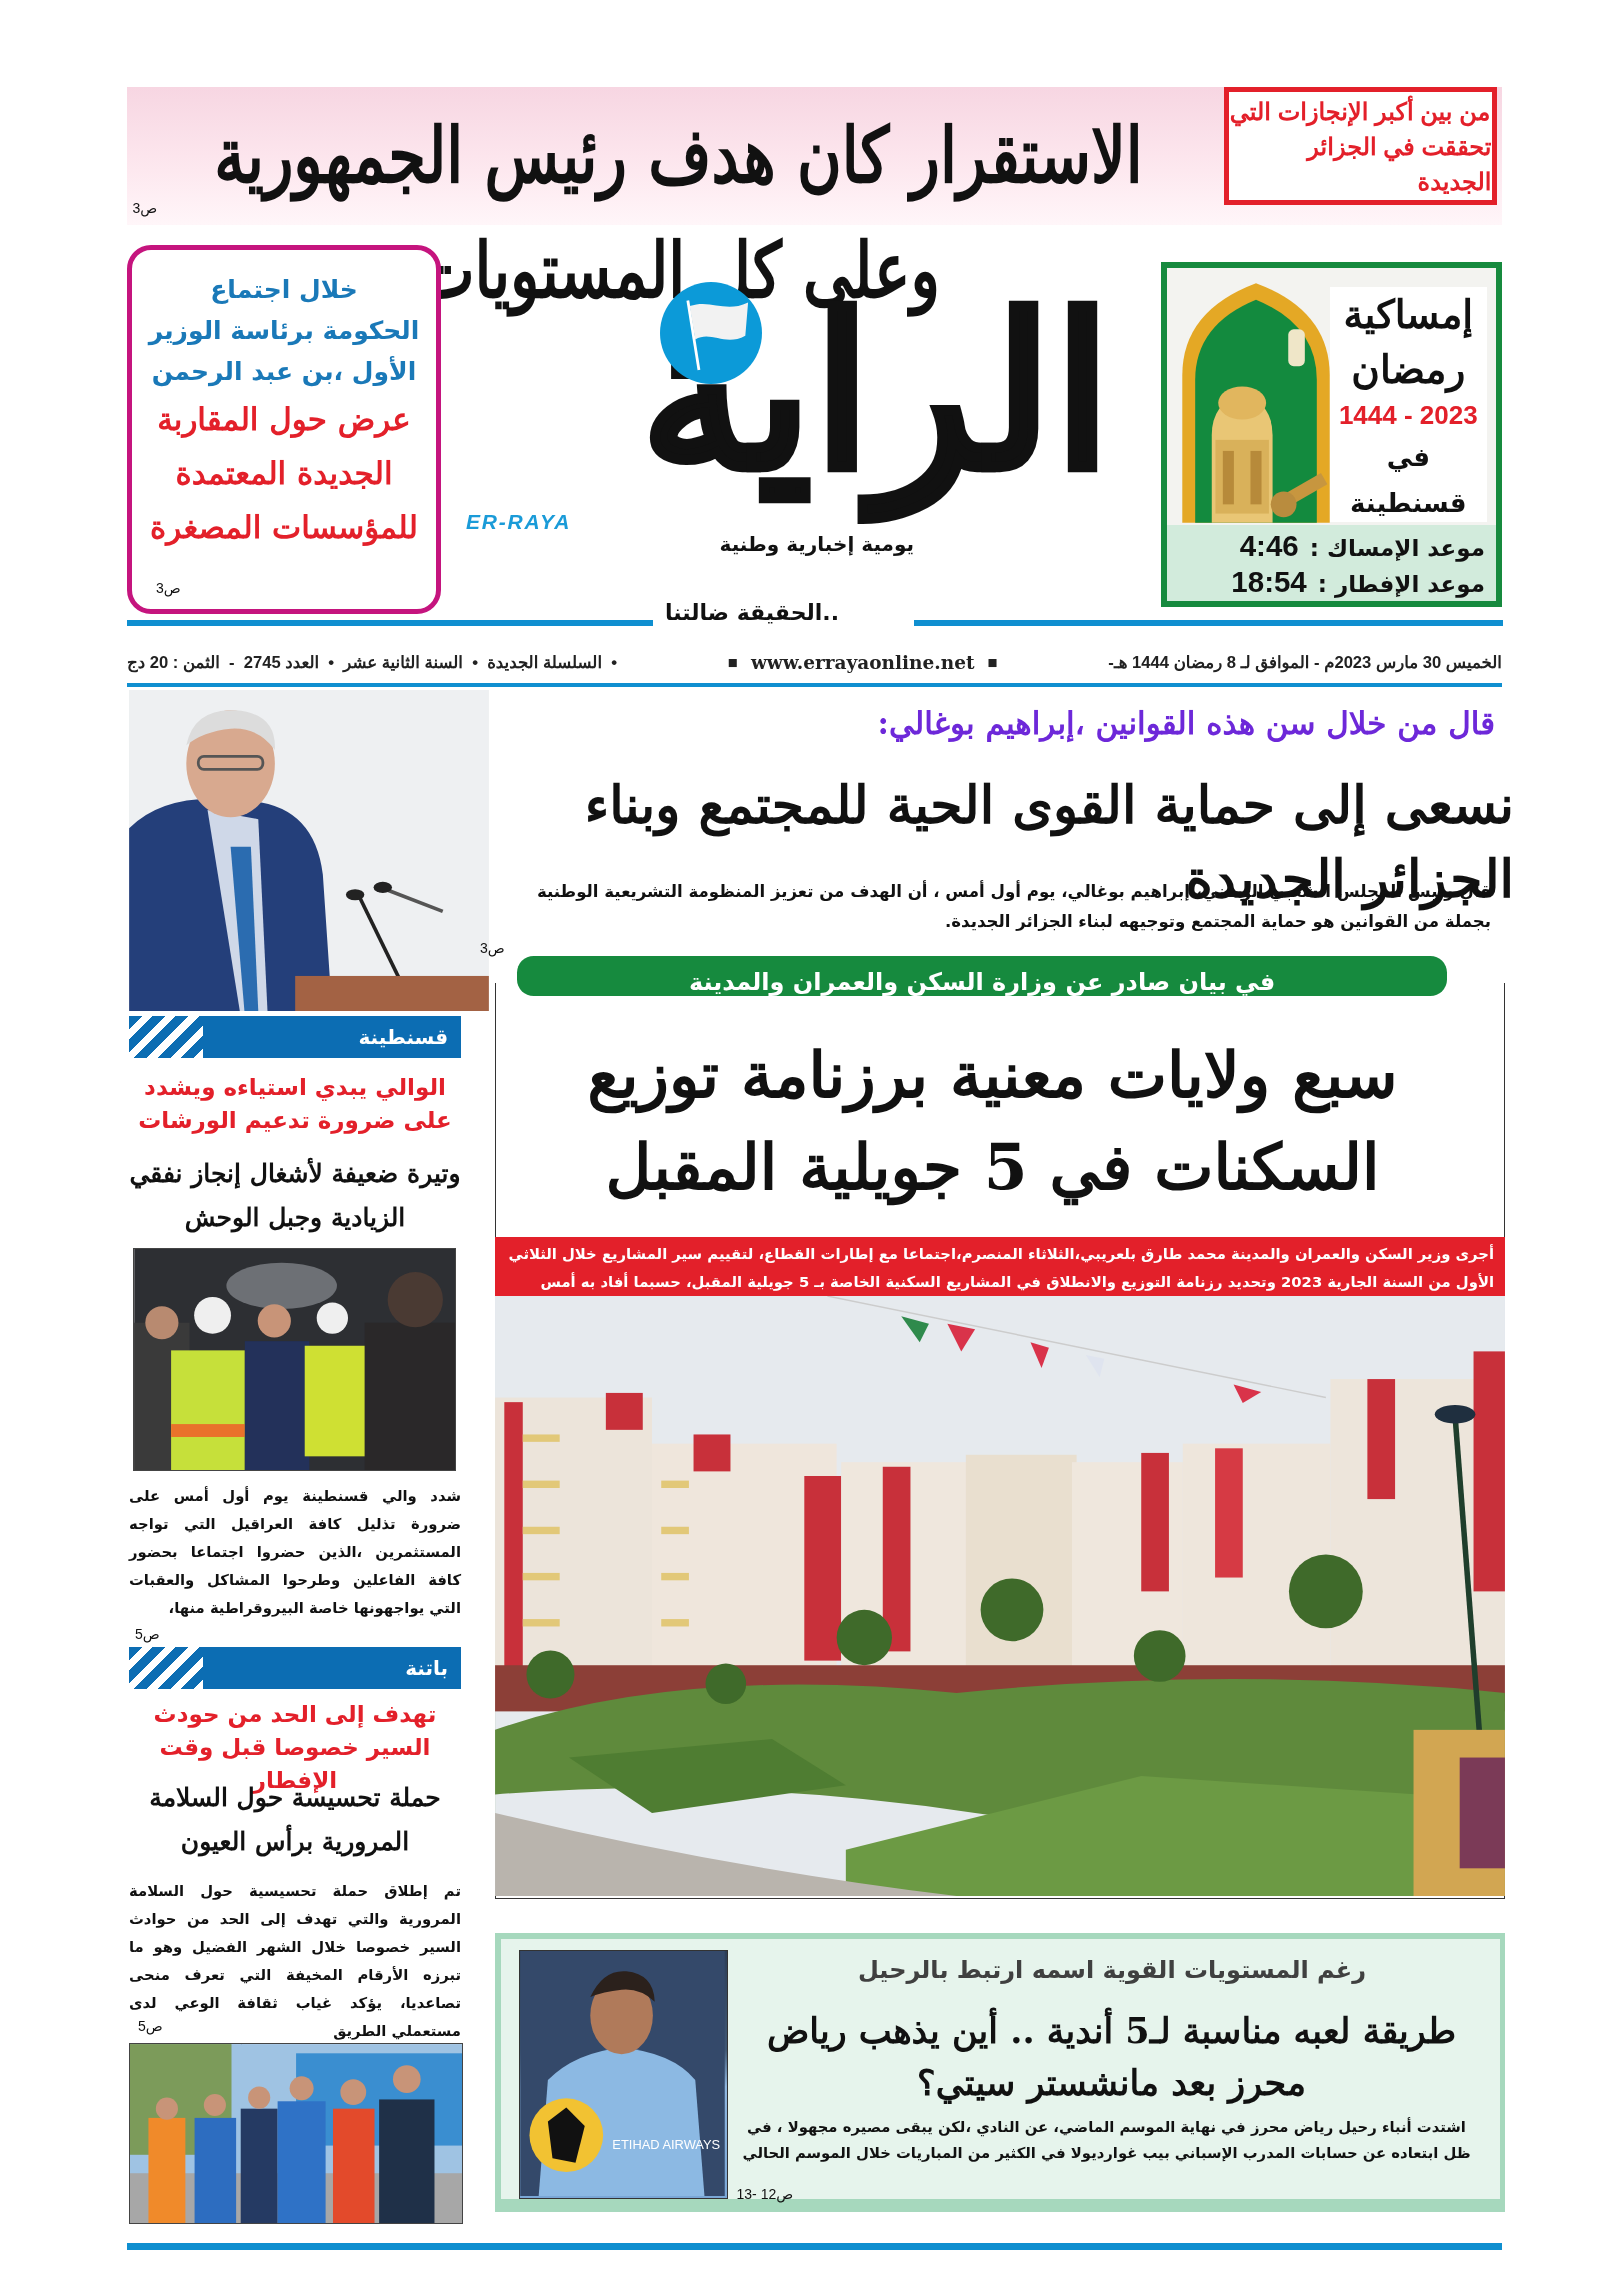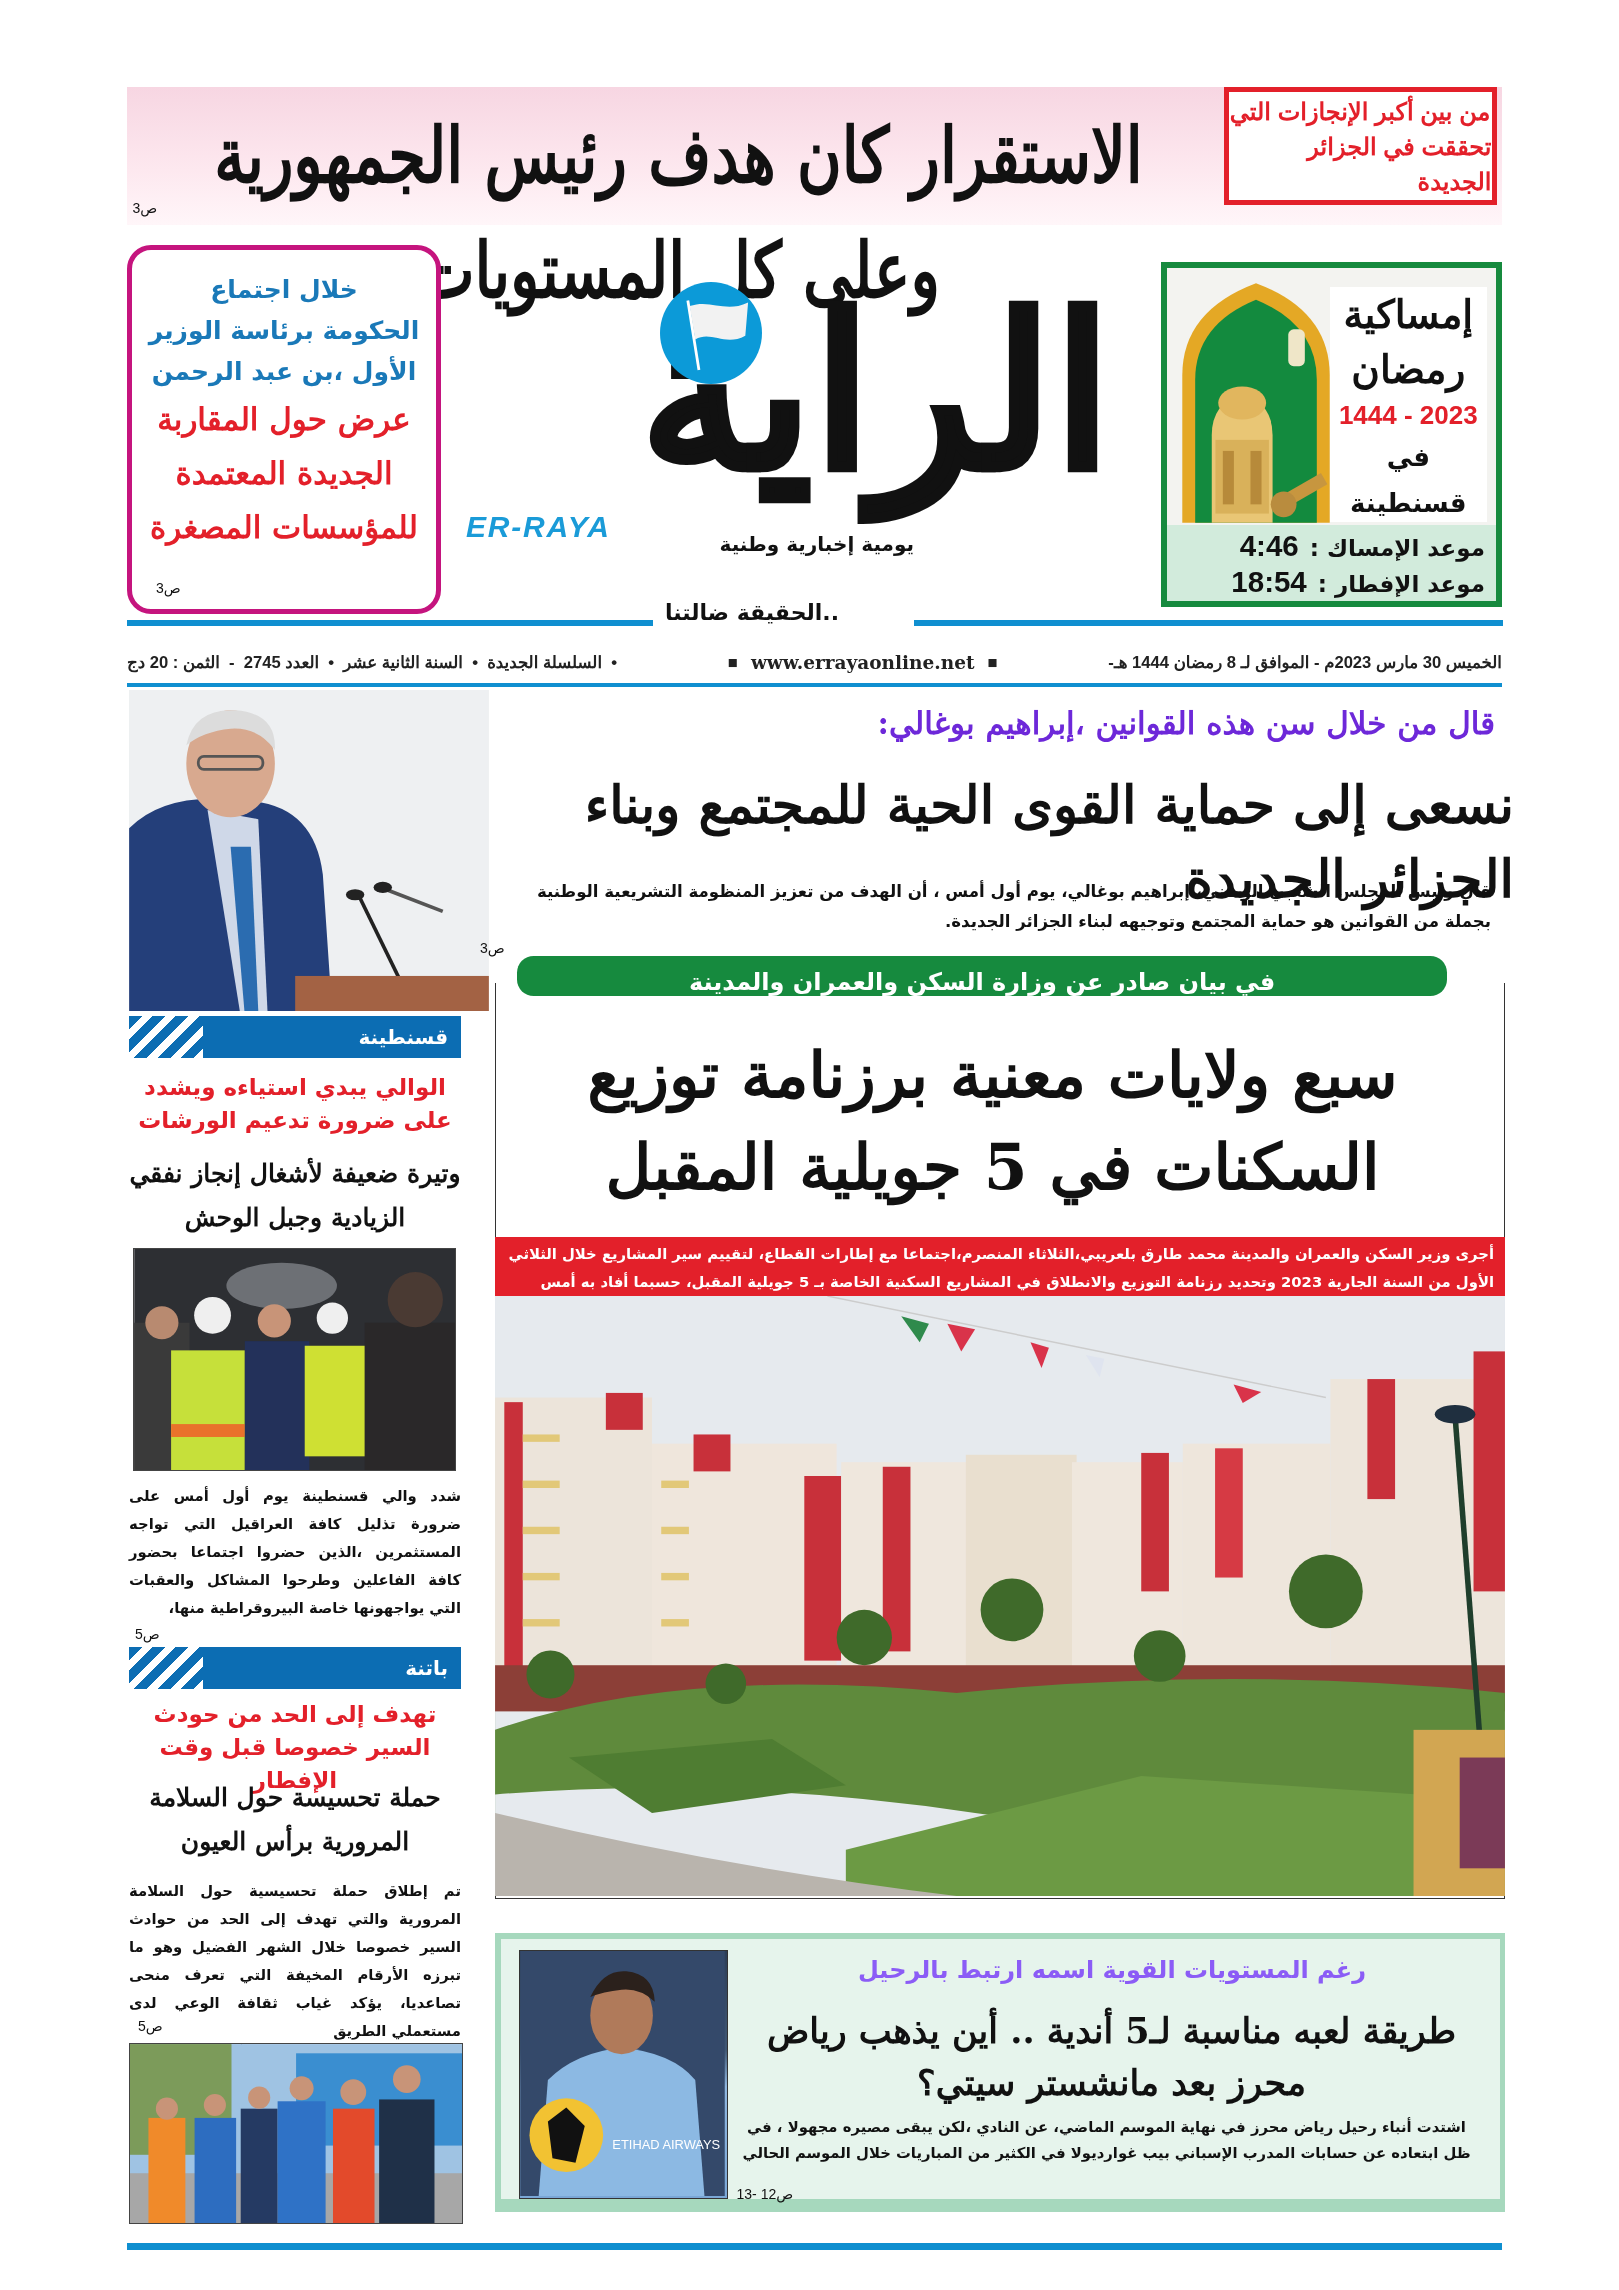--- a/index.html
+++ b/index.html
@@ -22,21 +22,21 @@
   #promo-box { left: 127px; top: 245px; width: 314px; height: 369px; border: 5.5px solid #c5147e; border-radius: 24px; background:#fff;
     display:flex; flex-direction:column; align-items:center; padding-top: 18.5px; }
   .promo-blue { color: #1a79b8; font-weight: bold; font-size: 25px; line-height: 41px; text-align:center; }
   .promo-red { color: #e3202a; font-weight: bold; font-size: 31px; line-height: 54px; text-align:center; font-family: "DejaVu Serif", serif; }
 
   
   #logo { left: 466px; top: 263px; width: 683px; height: 314px; }
   #logo-text { right: 37px; top: 18.5px; font-size: 212px; line-height: 222px; font-weight: bold; color:#111;
     font-family: "DejaVu Serif", serif; -webkit-text-stroke: 3.7px #111; letter-spacing: -5.5px; }
   #logo-flag { left: 194px; top: 18.5px; width: 102px; height: 102px; border-radius: 50%; background:#0c9ad8; }
-  #logo-latin { left: 0px; top: 247px; font-size: 30px; color:#1a9bd8; font-weight:bold; font-style: italic; font-family: "Liberation Sans", sans-serif; letter-spacing: 1.8px;}
+  #logo-latin { left: 0px; top: 247px; font-size: 21px; color:#1a9bd8; font-weight:bold; font-style: italic; font-family: "Liberation Sans", sans-serif; letter-spacing: 1.8px;}
   #logo-sub { right: 235px; top: 269px; font-size: 20px; font-weight:bold; color:#111; }
   #slogan { left: 665px; top: 600px; font-size: 22px; color:#111; font-weight: bold; }
 
   
   #ramadan { left: 1161px; top: 262px; width: 341px; height: 345px; border: 6.5px solid #168a3e; background:#f3f3f0; }
   #ramadan-art { left: 5.5px; top: 5.5px; width: 166px; height: 258px; }
   #ramadan-title { right: 9.2px; top: 18.5px; width: 157px; height: 235px; background:#fff; text-align:center; }
   #ramadan-title .t1 { font-size: 39px; line-height: 55px; font-weight: bold; color:#111; font-family:"DejaVu Serif", serif; }
   #ramadan-title .yr { font-size: 26px; color:#e3202a; font-weight: bold; line-height: 37px; font-family: "Liberation Sans", sans-serif; }
   #ramadan-title .city { font-size: 26px; font-weight: bold; line-height: 46px; }
@@ -71,21 +71,21 @@
   .section-bar { left: 129px; width: 332px; height: 42px; background:#0c6db3; color:#fff; font-weight:bold; font-size: 20px; line-height: 42px; text-align:right; padding-right: 13px; overflow:hidden; }
   .section-bar .stripes { position:absolute; left:0; top:0; width:74px; height:42px;
     background: repeating-linear-gradient(135deg, #0c6db3 0 9.2px, #fff 9.2px 16.6px); }
   .brief-red { left: 129px; width: 332px; text-align:center; color:#e3202a; font-weight:bold; font-size: 23px; line-height: 33px; }
   .brief-black { left: 129px; width: 332px; text-align:center; color:#111; font-weight:bold; font-size: 25px; line-height: 44px; font-family:"DejaVu Serif", serif; }
   .brief-body { left: 129px; width: 332px; text-align: justify; text-align-last: right; font-weight:bold; font-size: 14.8px; line-height: 28px; }
   .photo { border: 1.8px solid #444; overflow:hidden; }
   #mahrez-outer { left: 495px; top: 1933px; width: 1010px; height: 279px; background: #a6d8bd; padding: 5.5px 5.5px 13px 5.5px; }
   #mahrez-inner { width: 100%; height: 100%; background: #e6f4ec; position: relative; }
   #mahrez-photo { left: 18.5px; top: 11px; width: 209px; height: 249px; background: linear-gradient(#2d3e57 0%, #3f5774 40%, #8fb6df 55%, #7aa7d6 100%); border: 1.8px solid #333; }
-  #mahrez-kicker { right: 37px; top: 13px; color:#8b5cf6; font-weight:bold; font-size: 24px; line-height: 37px; text-align:center; width: 701px; }
+  #mahrez-kicker { right: 37px; top: 13px; color:#404040; font-weight:bold; font-size: 24px; line-height: 37px; text-align:center; width: 701px; }
   #mahrez-headline { right: 28px; top: 66px; width: 720px; text-align:center; font-weight:bold; font-size: 35px; line-height: 52px; font-family:"DejaVu Serif", serif; }
   #mahrez-body { right: 24px; top: 175px; width: 738px; text-align:center; font-weight:bold; font-size: 14.8px; line-height: 26px; }
 
   #bottom-rule { left: 127px; top: 2243px; width: 1375px; height: 7.4px; background:#0f8fd0; }
 </style>
 </head>
 <body>
 
 <div class="abs" id="top-banner">
   <div class="abs rtl" id="top-banner-box">

